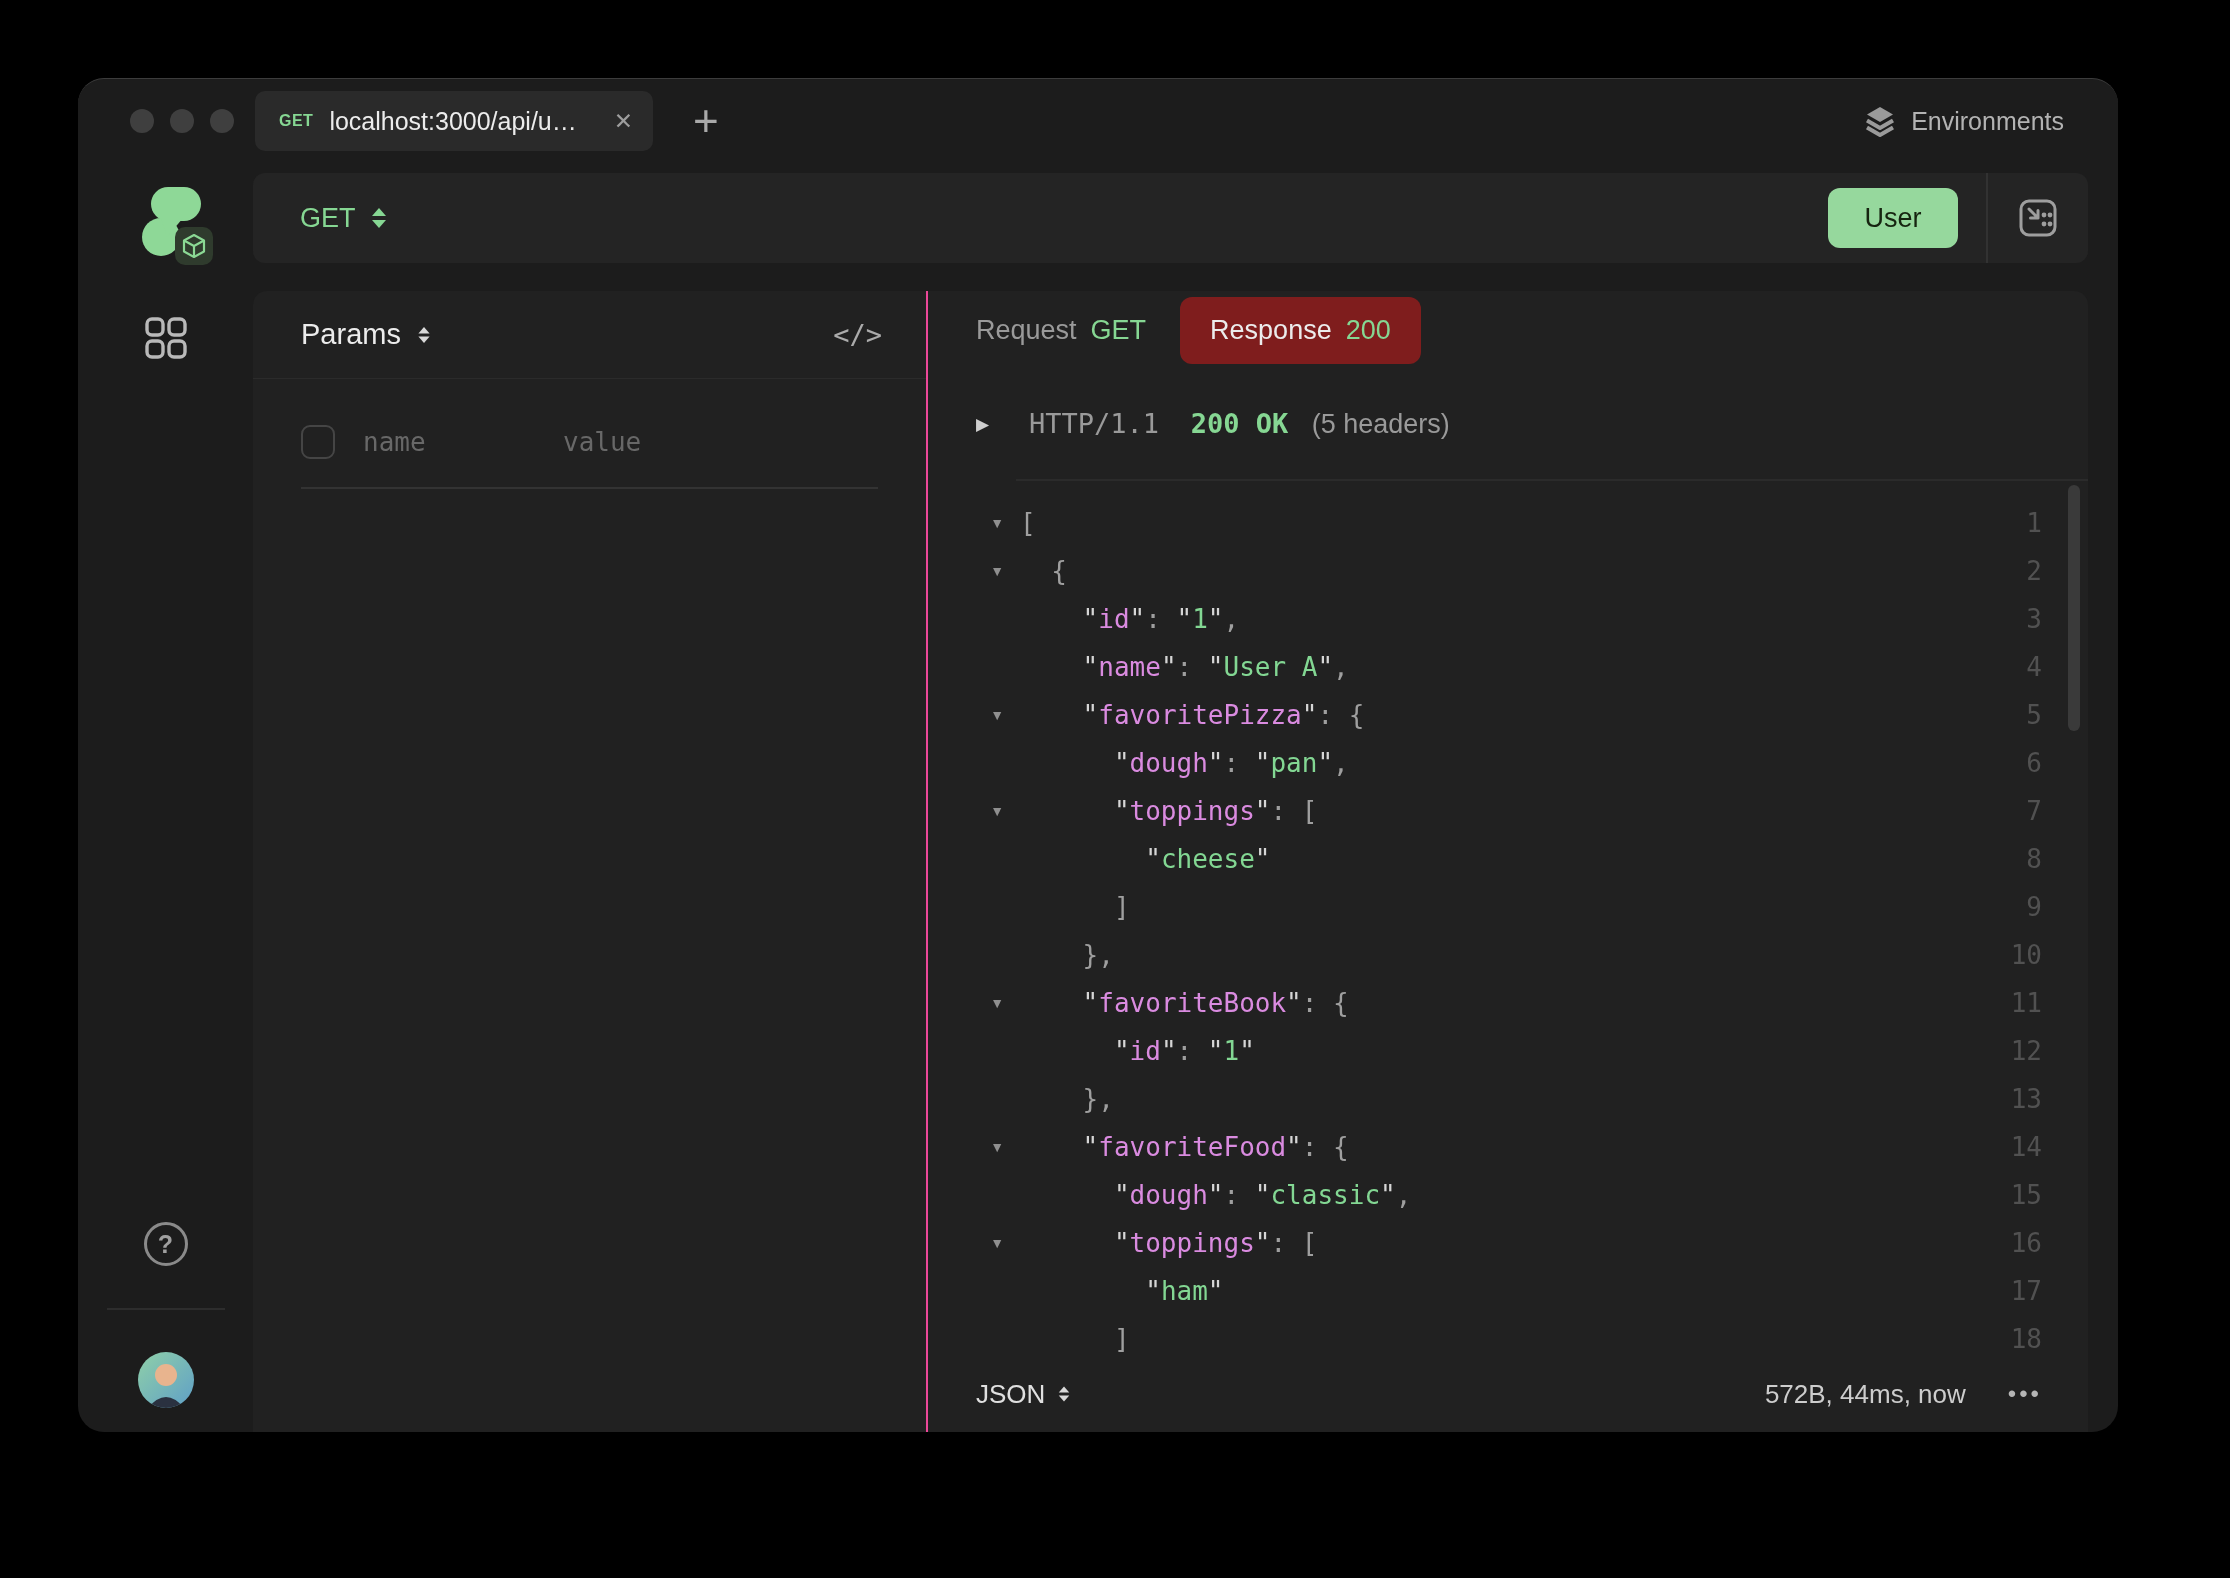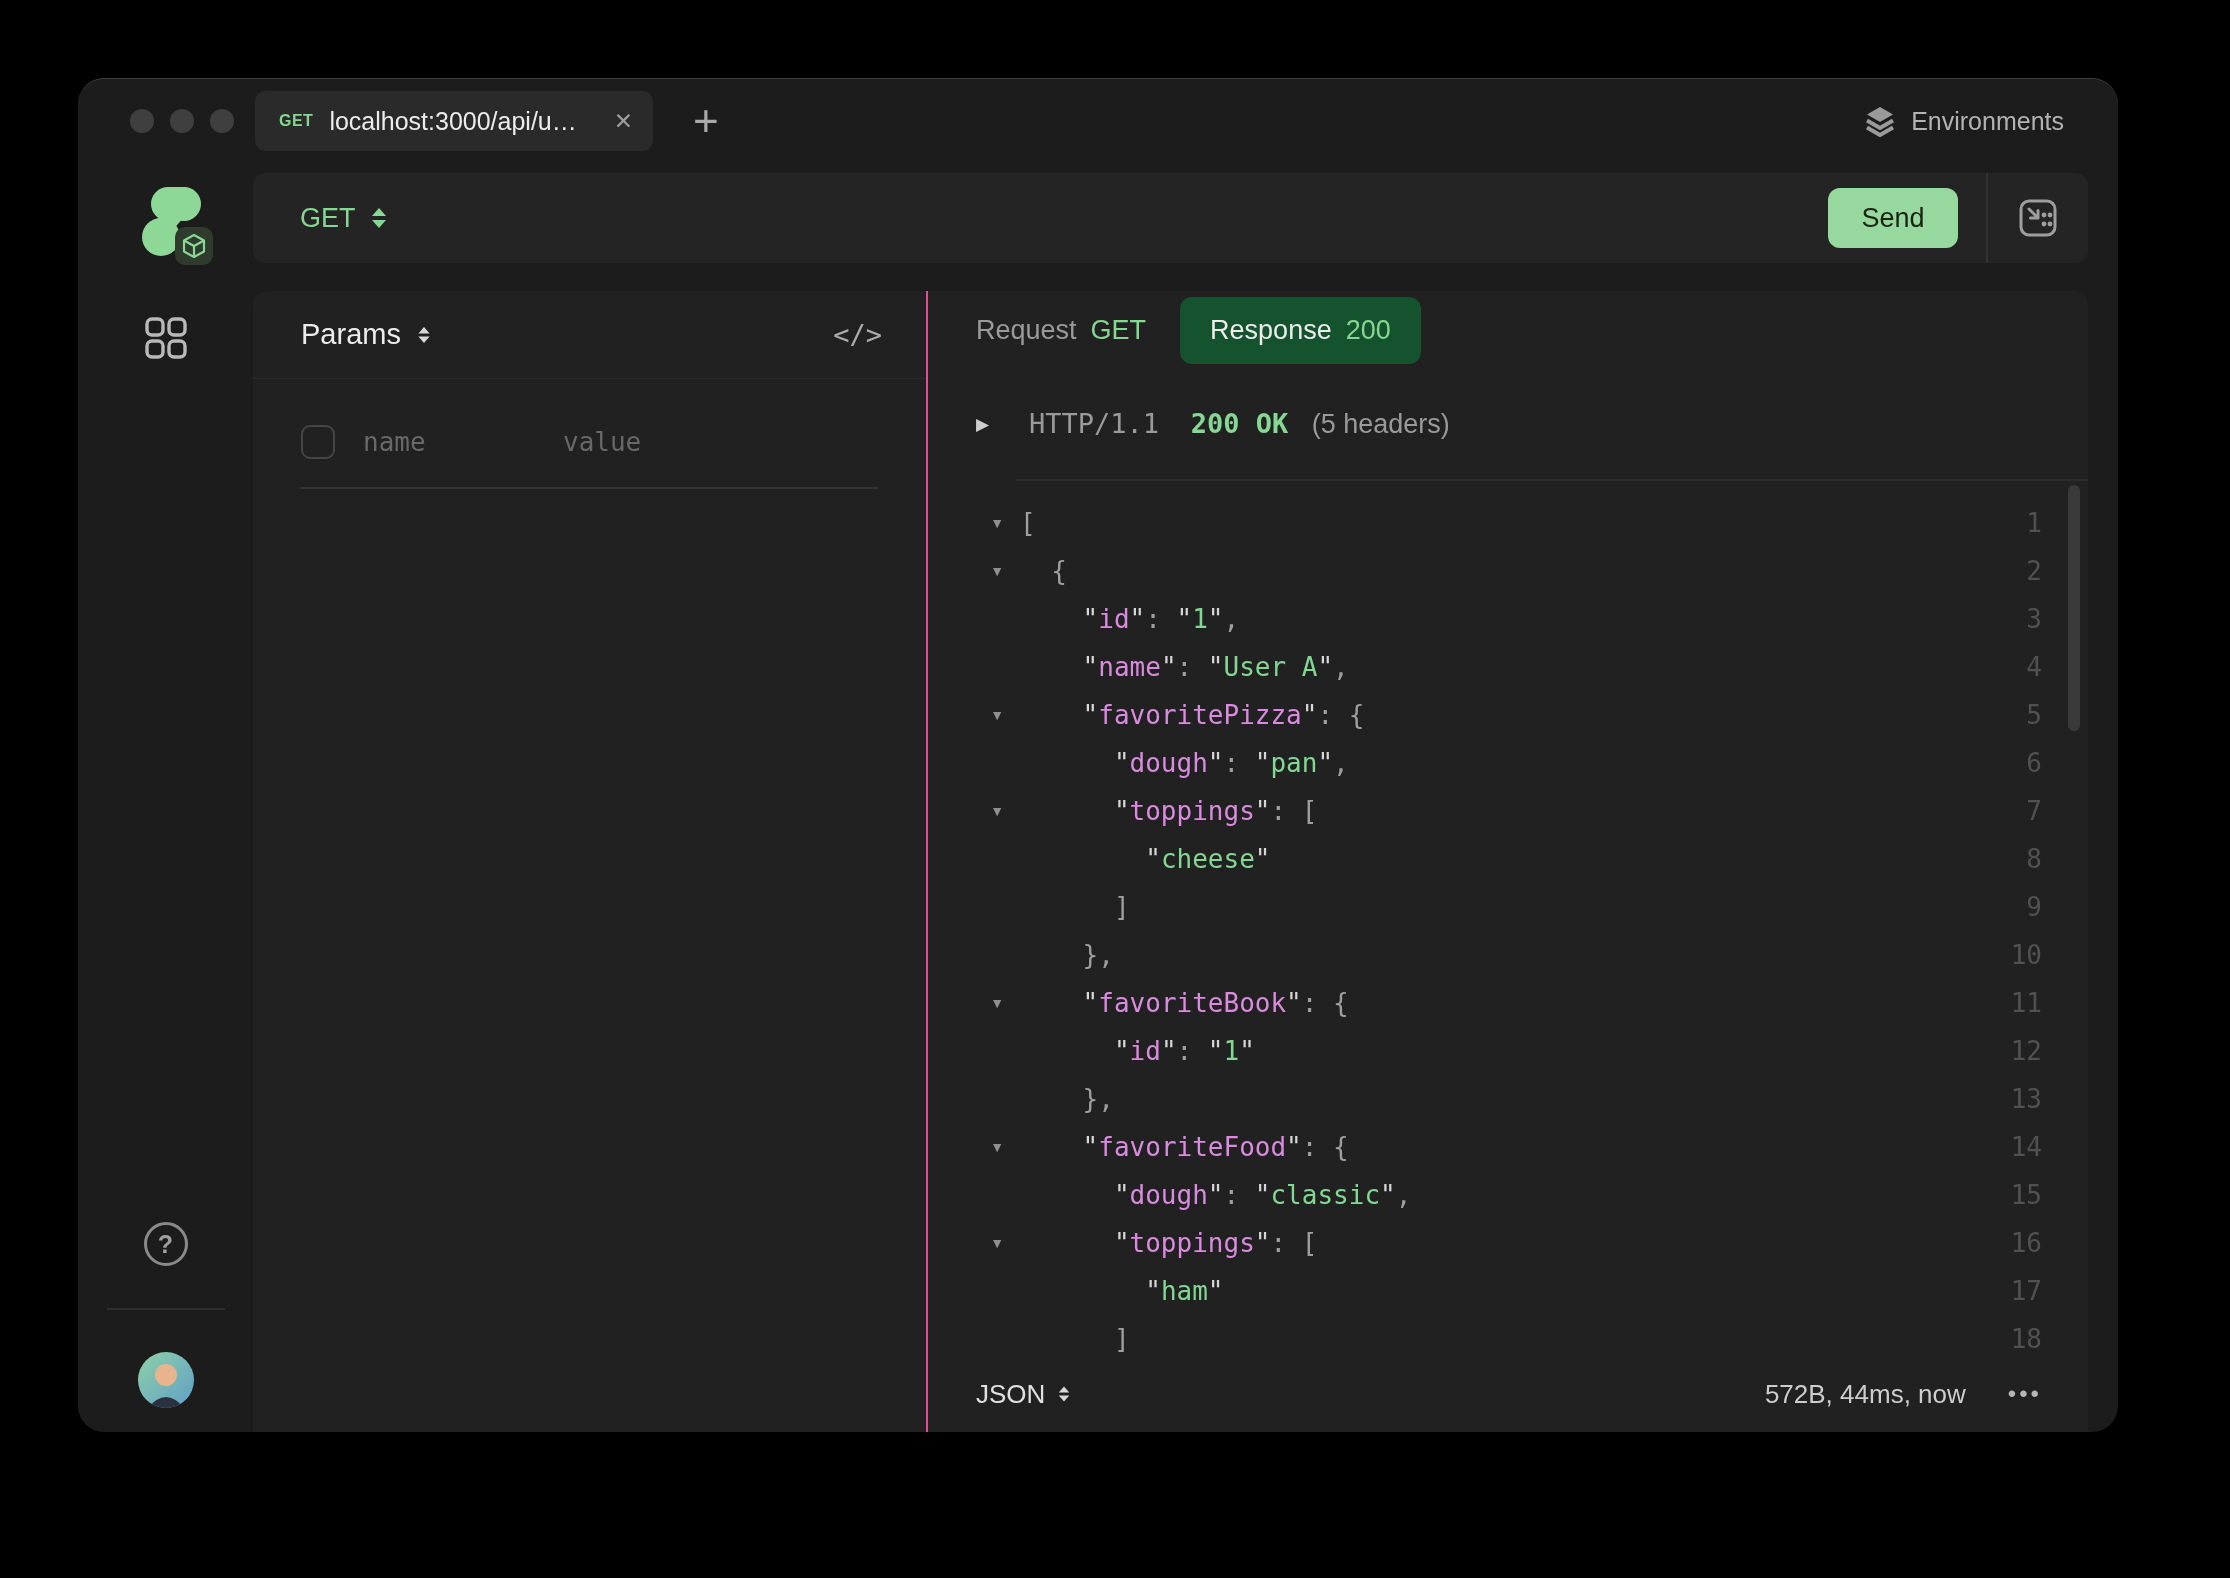--- a/index.html
+++ b/index.html
@@ -69,21 +69,21 @@
   .param-row input{ background:transparent; border:none; outline:none; color:#bdbdbd;
                     font-family:"DejaVu Sans Mono",monospace; font-size:26px; }
   .param-row input::placeholder{ color:#686868; }
   .in-name{ width:200px; margin-left:28px; }
   .in-value{ flex:1; }
 
   .pane-right{ flex:1; display:flex; flex-direction:column; min-width:0; }
   .resp-tabs{ height:78px; flex:0 0 78px; display:flex; align-items:center; padding-left:48px; }
   .rtab{ display:flex; align-items:center; gap:14px; font-size:27px; }
   .rtab .t-label{ color:#9a9a9a; } .rtab .t-accent{ color:#86d793; }
-  .rtab.active{ background:#14532d; border-radius:12px; padding:18px 30px; margin-left:34px; }
+  .rtab.active{ background:#7f1d1d; border-radius:12px; padding:18px 30px; margin-left:34px; }
   .rtab.active .t-label{ color:#ececec; }
 
   .status-row{ height:110px; flex:0 0 110px; display:flex; align-items:center; padding-left:48px; }
   .tri-right{ color:#cfcfcf; font-size:17px; }
   .status-text{ margin-left:40px; font-size:27px; white-space:nowrap; }
   .st-proto{ font-family:"DejaVu Sans Mono",monospace; color:#9a9a9a; }
   .st-code{ font-family:"DejaVu Sans Mono",monospace; color:#86d793; font-weight:700; margin-left:24px; }
   .st-note{ color:#9a9a9a; margin-left:16px; }
   .status-underline{ border-bottom:2px solid #2b2b2b; margin-left:88px; }
 
@@ -175,21 +175,21 @@
       </div>
 
       <div class="main">
 
         <div class="urlbar">
           <span class="method">GET</span>
           <span class="updown green">
               <i class="up"></i>
               <i class="dn"></i>
             </span>
-          <button class="send">Send</button>
+          <button class="send">User</button>
           <div class="url-divider"></div>
           <div class="layout-btn">
             <svg width="42" height="42" viewBox="0 0 42 42">
               <rect x="4" y="4" width="34" height="34" rx="8" fill="none" stroke="#9e9e9e" stroke-width="3"></rect>
               <path d="M12 12 L21 21 M21 13.5 V21 H13.5" fill="none" stroke="#9e9e9e" stroke-width="3" stroke-linecap="round" stroke-linejoin="round"></path>
               <circle cx="27" cy="18" r="2.4" fill="#9e9e9e"></circle>
                 <circle cx="33" cy="18" r="2.4" fill="#9e9e9e"></circle>
               <circle cx="27" cy="27" r="2.4" fill="#9e9e9e"></circle>
                 <circle cx="33" cy="27" r="2.4" fill="#9e9e9e"></circle>
             </svg>

